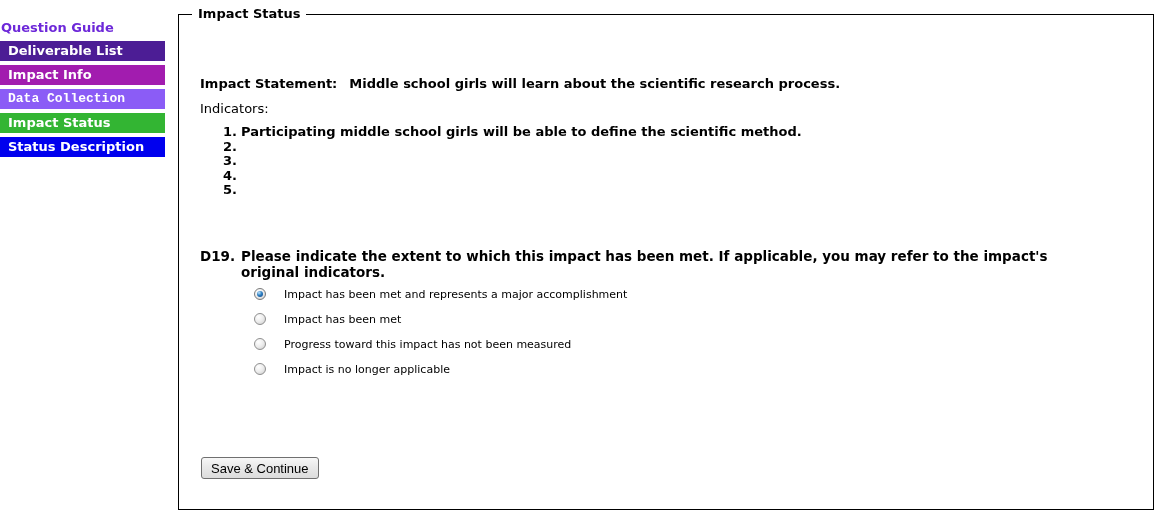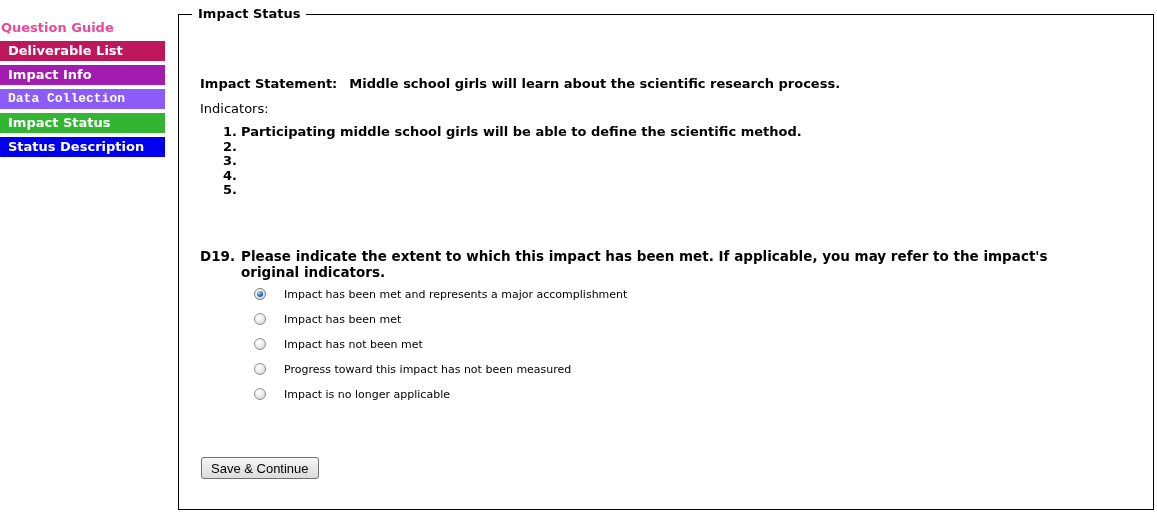--- a/index.html
+++ b/index.html
@@ -6,21 +6,21 @@
   body {
     width:1157px; height:516px; position:relative;
     background:#ffffff; overflow:hidden;
     font-family:"DejaVu Sans", sans-serif;
     -webkit-font-smoothing:antialiased;
   }
 
   
   .sidebar { position:absolute; left:0; top:20px; width:165px; }
   .sidebar-title {
-    font-size:13px; font-weight:bold; color:#ec4899;
+    font-size:13px; font-weight:bold; color:#6d28d9;
     padding-left:1px; height:16px; line-height:16px; margin-bottom:5px;
   }
   .sidebar-item {
     height:20px; line-height:20px; margin-bottom:4px;
     color:#ffffff; font-weight:bold; font-size:13px;
     padding-left:8px; cursor:pointer;
   }
 
   
   .panel {
@@ -84,21 +84,21 @@
     background:linear-gradient(#f7f7f7, #e9e9e9 45%, #dcdcdc);
     border:1px solid #707070; border-radius:3px;
     cursor:pointer;
   }
 </style>
 </head>
 <body>
 
 <div class="sidebar">
   <div class="sidebar-title">Question Guide</div>
-  <div class="sidebar-item" style="background-color: #be185d;">Deliverable List</div>
+  <div class="sidebar-item" style="background-color: #4c1d95;">Deliverable List</div>
   <div class="sidebar-item" style="background-color: #a21caf;">Impact Info</div>
   <div class="sidebar-item" style="background-color: #8b5cf6; font-family: Liberation Mono, monospace;">Data Collection</div>
   <div class="sidebar-item" style="background-color: rgb(51, 181, 51);">Impact Status</div>
   <div class="sidebar-item" style="background-color: rgb(0, 0, 238);">Status Description</div>
 </div>
 
 <div class="panel">
   <div class="panel-legend">Impact Status</div>
 
   <div class="stmt-row">
@@ -139,24 +139,20 @@
     <div class="option-row">
       <span class="radio checked"></span>
       <span class="option-label">Impact has been met and represents a major accomplishment</span>
     </div>
     <div class="option-row">
       <span class="radio"></span>
       <span class="option-label">Impact has been met</span>
     </div>
     <div class="option-row">
       <span class="radio"></span>
-      <span class="option-label">Impact has not been met</span>
-    </div>
-    <div class="option-row">
-      <span class="radio"></span>
       <span class="option-label">Progress toward this impact has not been measured</span>
     </div>
     <div class="option-row">
       <span class="radio"></span>
       <span class="option-label">Impact is no longer applicable</span>
     </div>
   </div>
 
   <button class="save-btn">Save &amp; Continue</button>
 </div>

